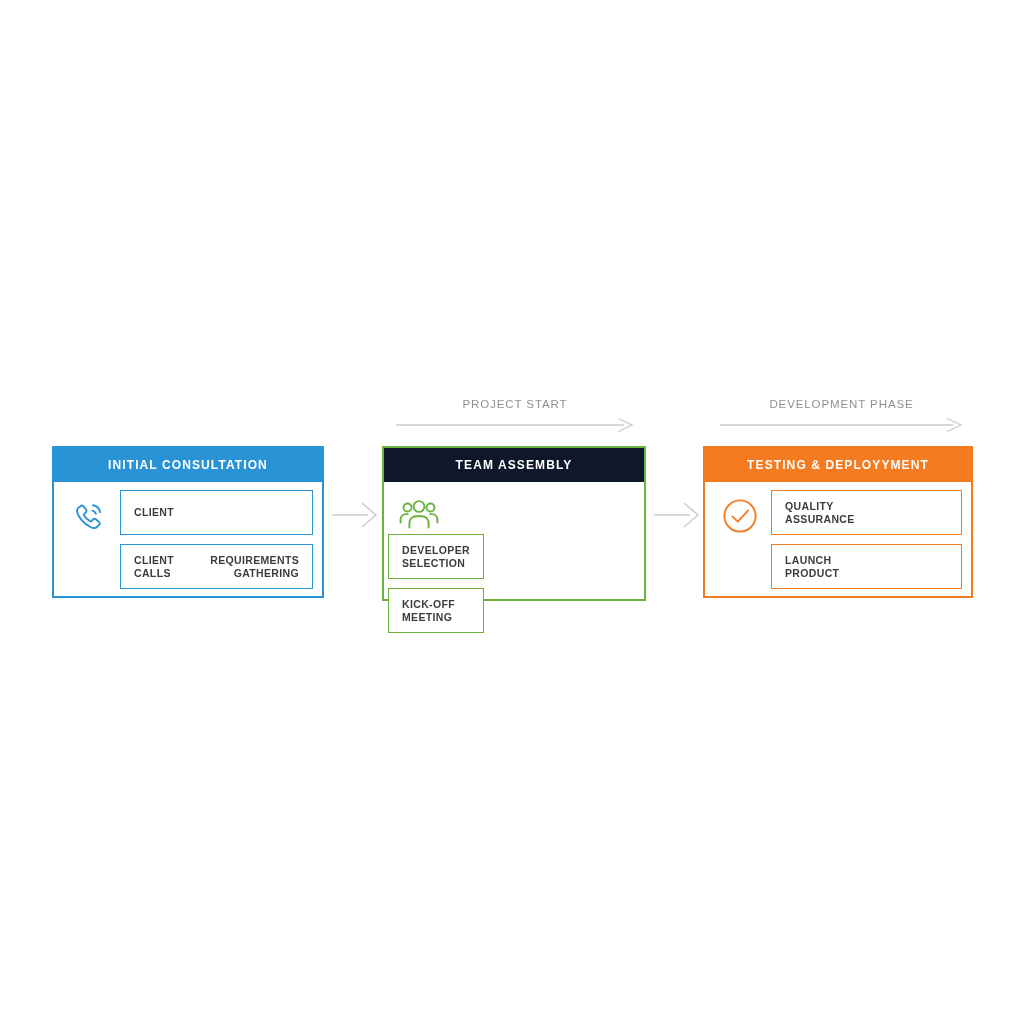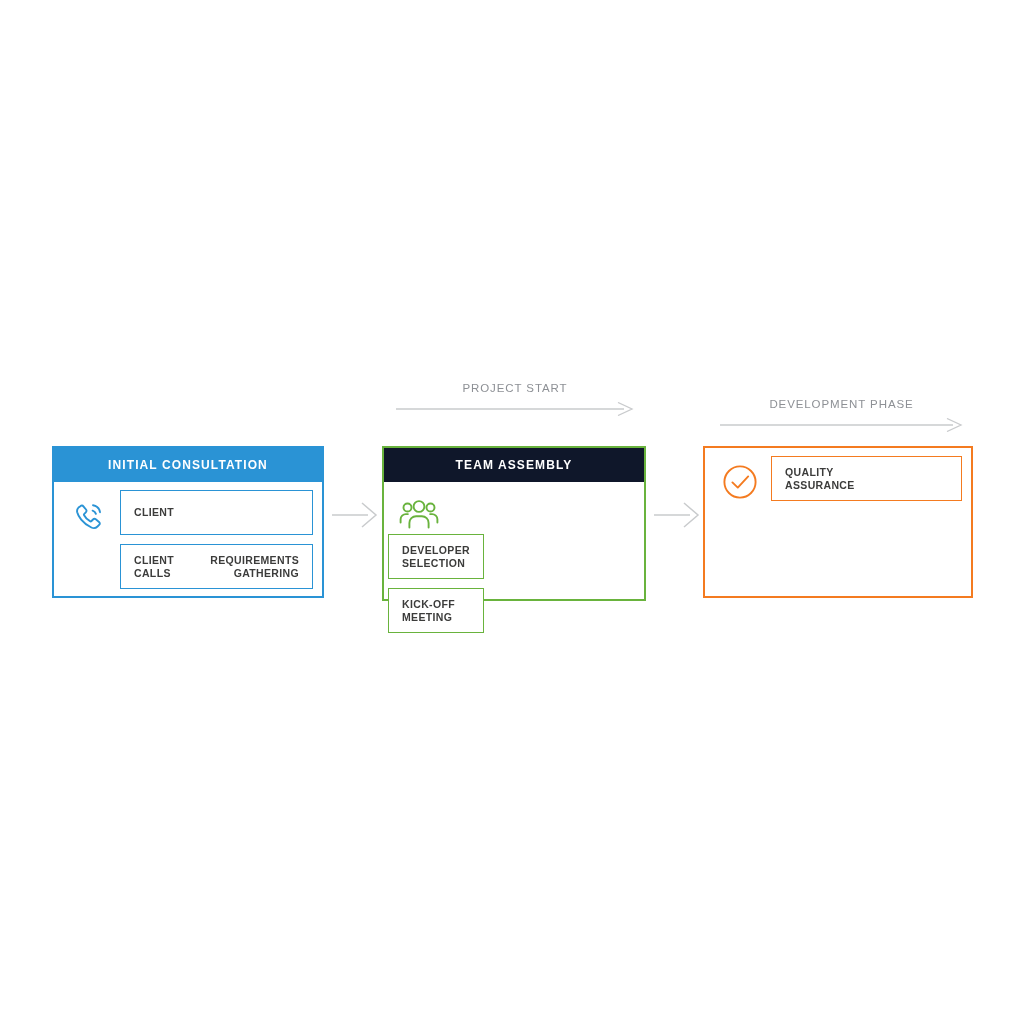--- a/index.html
+++ b/index.html
@@ -118,21 +118,21 @@
   }
   .item-split .right {
     text-align: right;
   }
 </style>
 </head>
 <body>
 
 <div id="canvas">
 
-  <div class="top-connector" style="left:396px; top:382px; width:238px;">
+  <div class="top-connector" style="left:396px; top:398px; width:238px;">
     <div class="tc-label">PROJECT START</div>
     <svg class="tc-arrow" viewBox="0 0 238 14" preserveAspectRatio="none">
       <line x1="0" y1="7" x2="228" y2="7" stroke="#c9cbcd" stroke-width="1.3"></line>
       <polyline points="222,0.5 236,7 222,13.5" fill="none" stroke="#c9cbcd" stroke-width="1.3"></polyline>
     </svg>
   </div>
 
   <div class="top-connector" style="left:720px; top:398px; width:243px;">
     <div class="tc-label">DEVELOPMENT PHASE</div>
     <svg class="tc-arrow" viewBox="0 0 243 14" preserveAspectRatio="none">
@@ -220,31 +220,38 @@
 
   <div class="mid-connector" style="left:654px; top:500px; width:46px;">
     <svg width="46" height="30" viewBox="0 0 46 30">
       <line x1="0" y1="15" x2="36" y2="15" stroke="#c9cbcd" stroke-width="1.5"></line>
       <polyline points="30,3 44,15 30,27" fill="none" stroke="#c9cbcd" stroke-width="1.5"></polyline>
     </svg>
   </div>
 
   <div class="stage" style="left:703px; top:446px; width:270px; height:152px;
               border:2px solid #f47b20;">
+    <div class="stage-header" style="background:#f47b20; height:34px;">
+      <span>TESTING &amp; DEPLOYYMENT</span>
+    </div>
     <div class="stage-body" style="height:114px; padding:8px 9px 8px 4px;">
       <div class="stage-icon" style="width:62px;">
 
         <svg width="40" height="40" viewBox="0 0 40 40">
           <circle cx="20" cy="20" r="15.6" fill="none" stroke="#f47b20" stroke-width="1.9"></circle>
           <polyline points="12.4,20.4 17.8,25.6 28.2,14.4" fill="none" stroke="#f47b20" stroke-width="1.9" stroke-linecap="round" stroke-linejoin="round"></polyline>
         </svg>
       </div>
       <div class="stage-items">
         <div class="item-box" style="height:45px; border:1.6px solid #f47b20; padding:0 13px;
                     margin-bottom:9px;">
           <span class="item-text">QUALITY
 ASSURANCE</span>
         </div>
+        <div class="item-box" style="height:45px; border:1.6px solid #f47b20; padding:0 13px;">
+          <span class="item-text">LAUNCH
+PRODUCT</span>
+        </div>
       </div>
     </div>
   </div>
 
 </div>
 
 </body></html>

